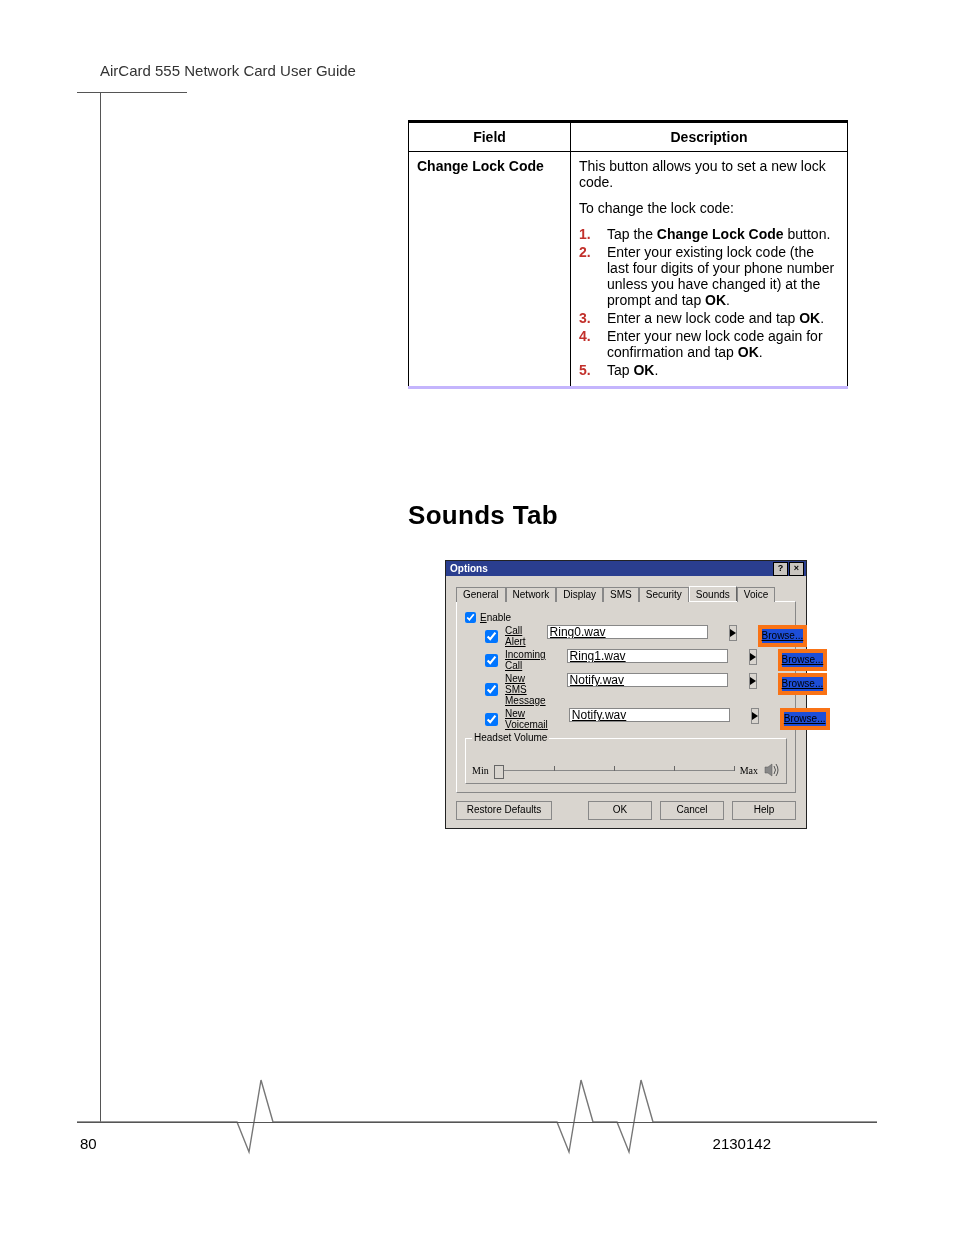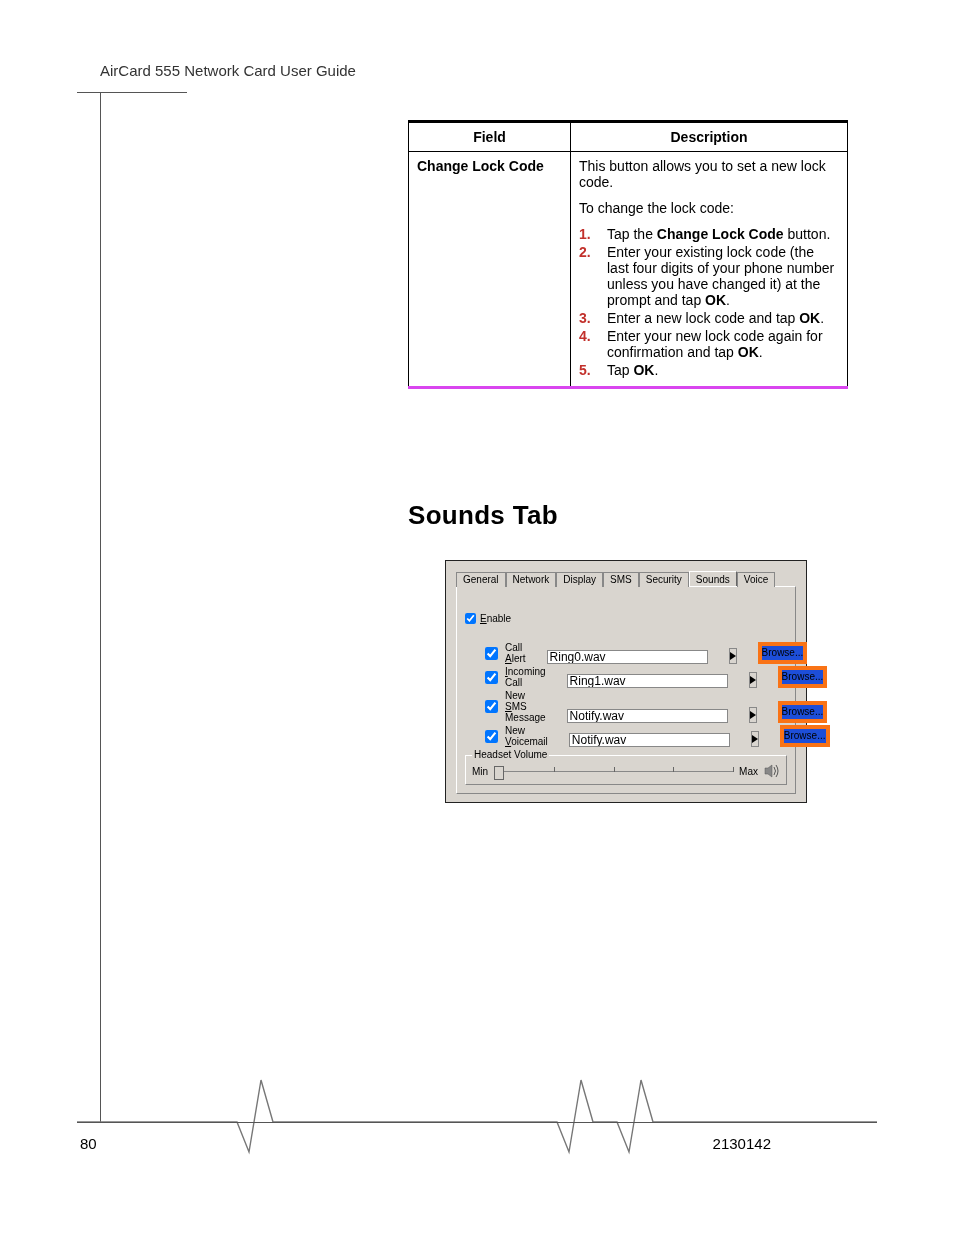--- a/index.html
+++ b/index.html
@@ -58,21 +58,21 @@
     vertical-align: top;
     padding: 6px 8px;
   }
   table.opt thead th {
     font-weight: bold;
   }
   table.opt thead tr {
     border-top: 3px solid #000;
   }
   table.opt tbody tr:last-child td {
-    border-bottom: 3px solid #d946ef;
+    border-bottom: 3px solid #c4b5fd;
   }
   .field-col { width: 145px; font-weight: bold; }
   .desc p { margin: 0 0 10px 0; }
   ol.steps { margin: 0; padding-left: 0; list-style: none; }
   ol.steps li { margin: 2px 0; display: flex; }
   ol.steps li .num {
     color: #c2302b;
     font-weight: bold;
     width: 28px;
     flex: 0 0 28px;
@@ -155,28 +155,29 @@
     border: 1px solid #888;
     border-top-color: #fff;
     border-left-color: #fff;
     background: #d9d5cf;
     padding: 8px;
   }
   .chk {
     display: flex;
     align-items: center;
     gap: 4px;
-    margin: 18px 0;
+    margin: 2px 0;
   }
   .chk input { margin: 0; width: 11px; height: 11px; }
   .row {
     display: flex;
-    align-items: flex-end;
+    align-items: flex-start;
     margin: 2px 0 2px 16px;
     gap: 21px;
+    text-decoration: underline;
   }
   .row .lbl { width: 90px; display: flex; align-items: center; gap: 4px; }
   .row input[type=text] {
     flex: 1;
     height: 12px;
     border: 1px solid #888;
     background: #fff;
     font-size: 12px;
     padding: 0 2px;
   }
@@ -195,32 +196,32 @@
     text-align: center;
     line-height: 13px;
   }
   .underline { text-decoration: underline; }
 
   .groupbox {
     border: 1px solid #888;
     border-top-color: #fff;
     border-left-color: #fff;
     margin-top: 8px;
-    padding: 8px 6px 6px 6px;
+    padding: 24px 6px 6px 6px;
     position: relative;
   }
   .groupbox .legend {
     position: absolute;
     top: -7px; left: 6px;
     background: #d9d5cf;
     padding: 0 2px;
     font-size: 10px;
   }
   .slider-row {
-    display: flex; align-items: center; gap: 6px;
+    display: flex; align-items: center; gap: 6px; font-family: Liberation Serif, serif;
   }
   .slider-row .end { font-size: 10px; }
   .slider {
     flex: 1; height: 14px; position: relative;
   }
   .slider .track {
     position: absolute; left: 0; right: 0; top: 7px;
     border-top: 1px solid #888;
   }
   .slider .tick {
@@ -341,20 +342,25 @@
             </ol>
           </td>
         </tr>
       </tbody>
     </table>
   </div>
 
   <div class="section-head">Sounds Tab</div>
 
   <div class="shot">
+    <div class="titlebar">
+      <span class="title">Options</span>
+      <span class="tb-btn">?</span>
+      <span class="tb-btn">×</span>
+    </div>
     <div class="shot-body">
       <div class="tabs">
         <div class="tab">General</div>
         <div class="tab">Network</div>
         <div class="tab">Display</div>
         <div class="tab">SMS</div>
         <div class="tab">Security</div>
         <div class="tab active">Sounds</div>
         <div class="tab">Voice</div>
       </div>
@@ -437,20 +443,27 @@
               <svg viewBox="0 0 16 14">
                   <polygon points="1,4 4,4 8,1 8,13 4,10 1,10" fill="#888" stroke="#555" stroke-width="0.5"></polygon>
                   <path d="M10 3 Q13 7 10 11" fill="none" stroke="#555" stroke-width="1"></path>
                   <path d="M12 1 Q16 7 12 13" fill="none" stroke="#555" stroke-width="1"></path>
                 </svg>
             </span>
           </div>
         </div>
       </div>
 
+      <div class="dlg-buttons">
+        <span class="winbtn big">Restore Defaults</span>
+        <span class="spacer"></span>
+        <span class="winbtn">OK</span>
+        <span class="winbtn">Cancel</span>
+        <span class="winbtn">Help</span>
+      </div>
     </div>
   </div>
 
   <svg class="ekg" viewBox="0 0 800 110" preserveAspectRatio="none">
     <path d="M0 50 L160 50 L172 80 L184 8 L196 50 L480 50 L492 80 L504 8 L516 50 L540 50 L552 80 L564 8 L576 50 L800 50" fill="none" stroke="#777" stroke-width="1.4"></path>
   </svg>
   <div class="foot-rule"></div>
   <div class="page-num">80</div>
   <div class="doc-num">2130142</div>
 

